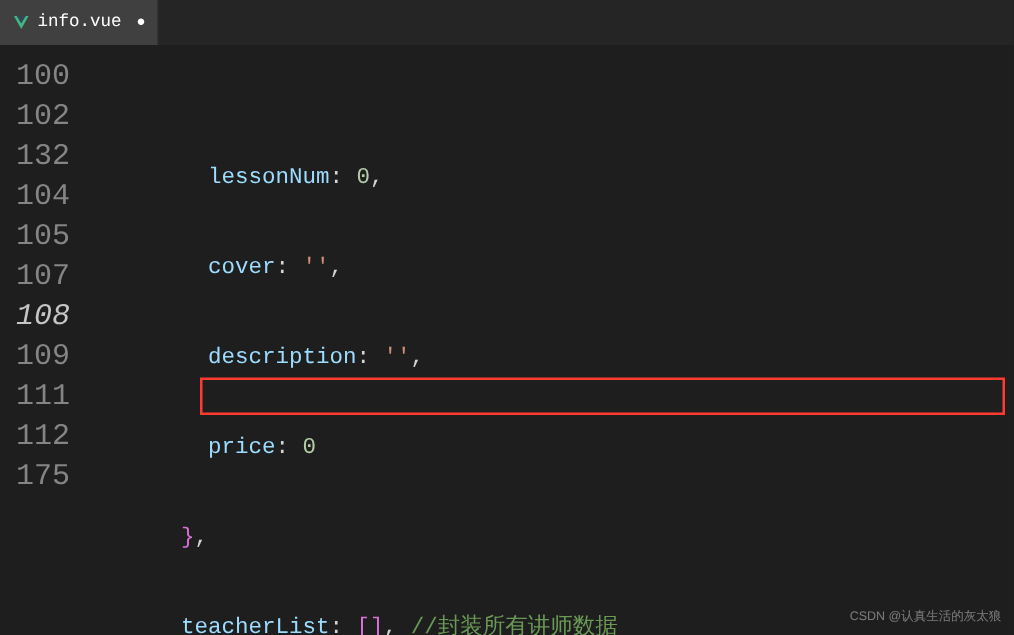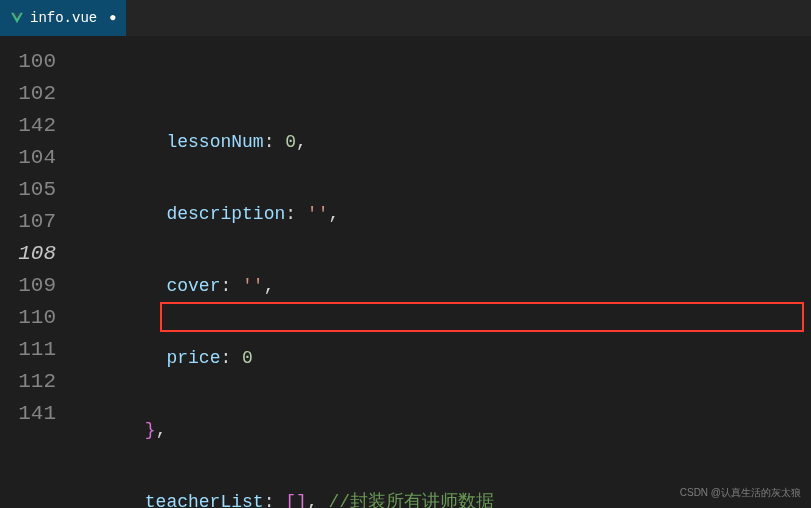--- a/index.html
+++ b/index.html
@@ -12,21 +12,21 @@
       width: 811px;
       height: 508px;
     }
     .tab-bar {
       background: #252526;
       height: 36px;
       display: flex;
       align-items: stretch;
     }
     .tab {
-      background: #0c4a6e;
+      background: #404040;
       color: #ffffff;
       padding: 0 10px;
       display: flex;
       align-items: center;
       gap: 6px;
       font-size: 14px;
       border-right: 1px solid #252526;
     }
     .vue-icon {
       width: 14px;
@@ -49,21 +49,21 @@
       width: 80px;
       padding-right: 24px;
       text-align: right;
       color: #858585;
       user-select: none;
       padding-top: 10px;
     }
     .gutter .ln {
       height: 32px;
       line-height: 32px;
-      font-size: 21px;
+      font-size: 24px;
     }
     .gutter .ln.active {
       color: #c6c6c6;
       font-style: italic;
     }
     .code {
       flex: 1;
       padding-top: 10px;
       position: relative;
       white-space: pre;
@@ -106,37 +106,36 @@
     </span>
     <span>info.vue</span>
     <span class="tab-dirty">●</span>
   </div>
 </div>
 
 <div class="editor">
   <div class="gutter" id="gutter">
       <div class="ln">100</div>
       <div class="ln">102</div>
-      <div class="ln">142</div>
+      <div class="ln">132</div>
       <div class="ln">104</div>
       <div class="ln">105</div>
       <div class="ln">107</div>
       <div class="ln active">108</div>
       <div class="ln">109</div>
-      <div class="ln">110</div>
       <div class="ln">111</div>
       <div class="ln">112</div>
-      <div class="ln">141</div>
+      <div class="ln">175</div>
     </div>
   <div class="code">
     <div class="highlight-box" style="top:266px; left:80px; width:644px; height:30px;"></div>
 
     <div class="line">        <span class="tok-prop">lessonNum</span><span class="tok-punc">: </span><span class="tok-num">0</span><span class="tok-punc">,</span></div>
+    <div class="line">        <span class="tok-prop">cover</span><span class="tok-punc">: </span><span class="tok-str">''</span><span class="tok-punc">,</span></div>
     <div class="line">        <span class="tok-prop">description</span><span class="tok-punc">: </span><span class="tok-str">''</span><span class="tok-punc">,</span></div>
-    <div class="line">        <span class="tok-prop">cover</span><span class="tok-punc">: </span><span class="tok-str">''</span><span class="tok-punc">,</span></div>
     <div class="line">        <span class="tok-prop">price</span><span class="tok-punc">: </span><span class="tok-num">0</span></div>
     <div class="line">      <span class="tok-bracket">}</span><span class="tok-punc">,</span></div>
     <div class="line">      <span class="tok-prop">teacherList</span><span class="tok-punc">: </span><span class="tok-bracket">[</span><span class="tok-bracket">]</span><span class="tok-punc">,</span><span> </span><span class="tok-comment">//封装所有讲师数据</span></div>
     
     
     
     
     
     
     

